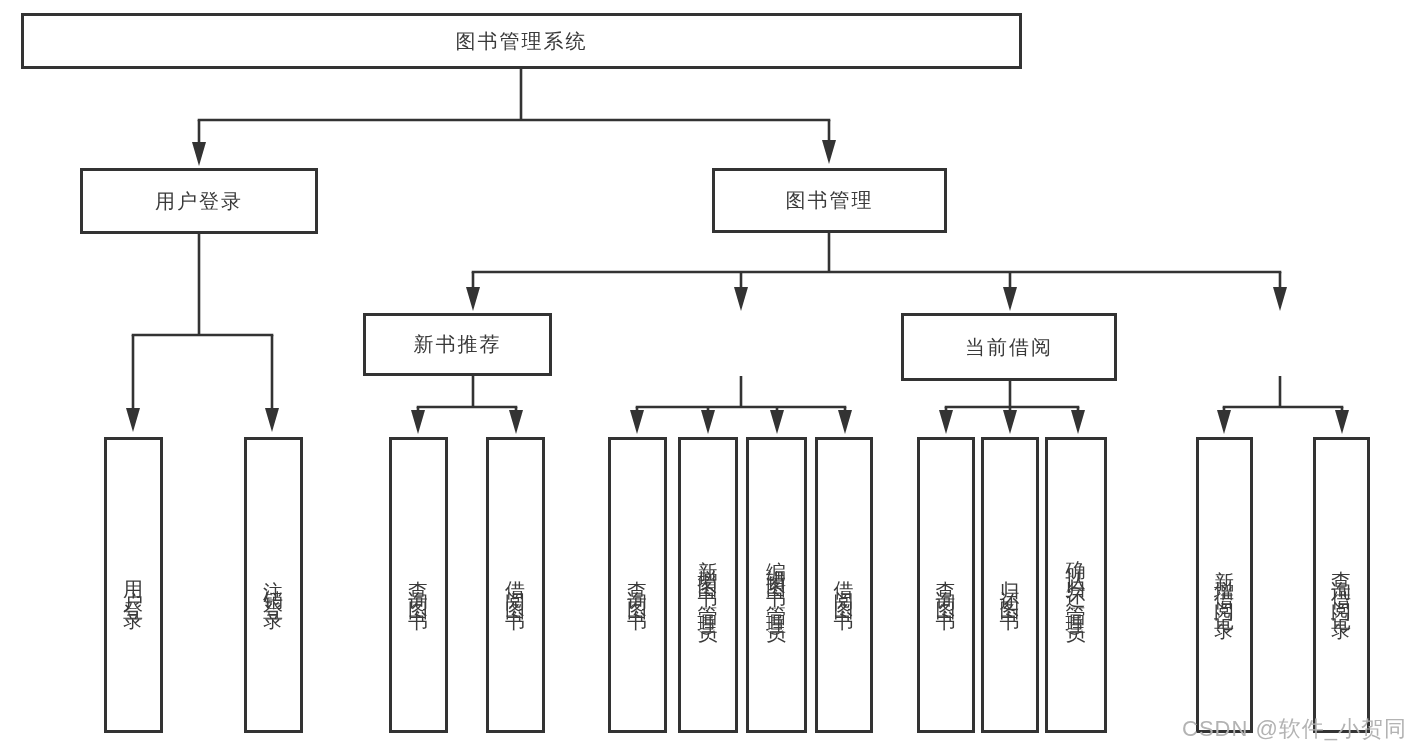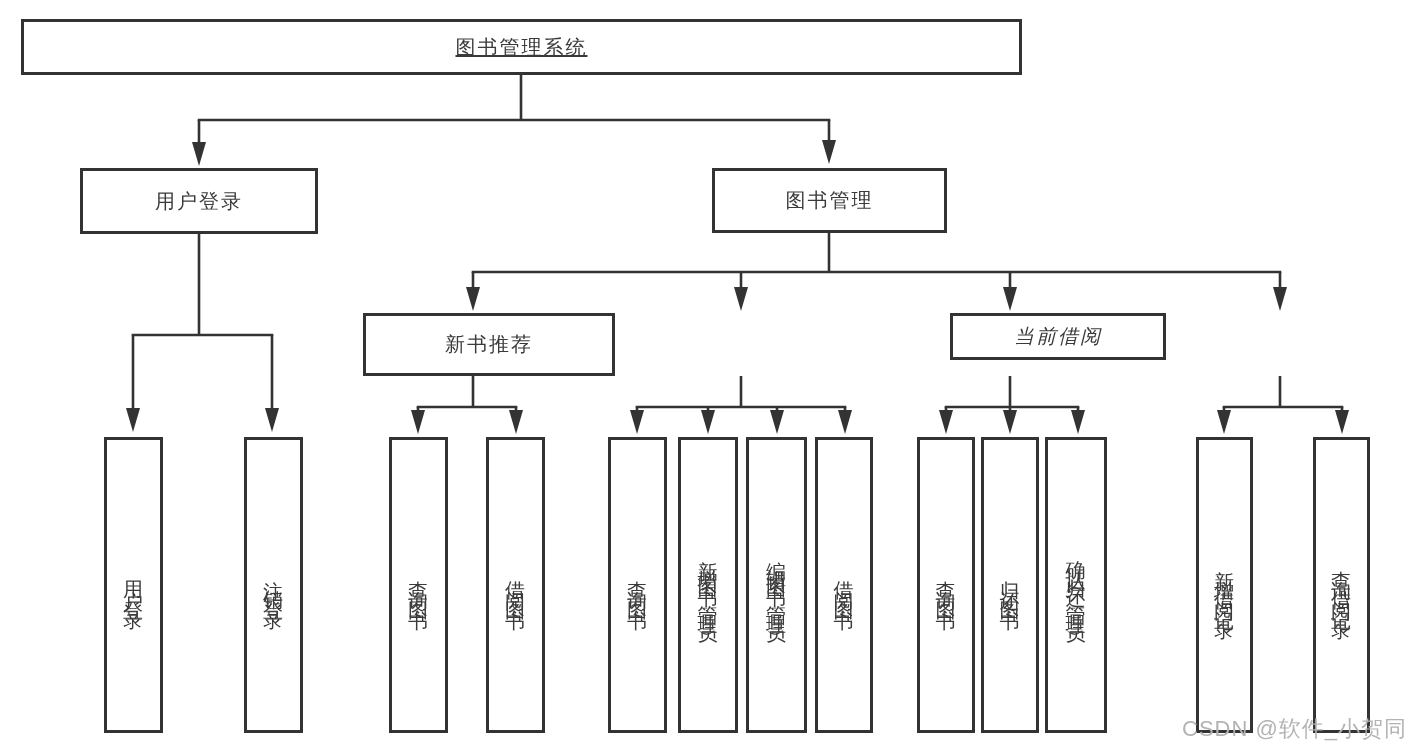--- a/index.html
+++ b/index.html
@@ -36,26 +36,26 @@
     font-size:20px;
     z-index:2;
   }
   .vnode span{
     writing-mode:vertical-rl;
     text-orientation:mixed;
     letter-spacing:10px;
     line-height:1;
   }
   
-  #n-root          {left:21px;  top:19px;  width:1001px; height:56px;text-decoration:underline;}
+  #n-root          {left:21px;  top:13px;  width:1001px; height:56px;}
   #n-user-login    {left:80px;  top:168px; width:238px;  height:66px;}
   #n-book-mgmt     {left:712px; top:168px; width:235px;  height:65px;}
-  #n-new-book      {left:363px; top:313px; width:252px;  height:63px;}
+  #n-new-book      {left:363px; top:313px; width:189px;  height:63px;}
   #n-book-borrow   {left:632px; top:313px; width:218px;  height:63px;}
-  #n-cur-borrow    {left:950px; top:313px; width:216px;  height:47px;font-style:italic;}
+  #n-cur-borrow    {left:901px; top:313px; width:216px;  height:68px;}
   #n-borrow-rec    {left:1172px;top:313px; width:215px;  height:63px;}
   
   .vnode{top:437px;height:296px;width:58px;}
   #v-login         {left:104px; width:59px;}
   #v-logout        {left:244px; width:59px;}
   #v-query1        {left:389px; width:59px;}
   #v-borrow1       {left:486px; width:59px;}
   #v-query2        {left:608px; width:59px;}
   #v-addbook       {left:678px; width:60px;}
   #v-editbook      {left:746px; width:61px;}

